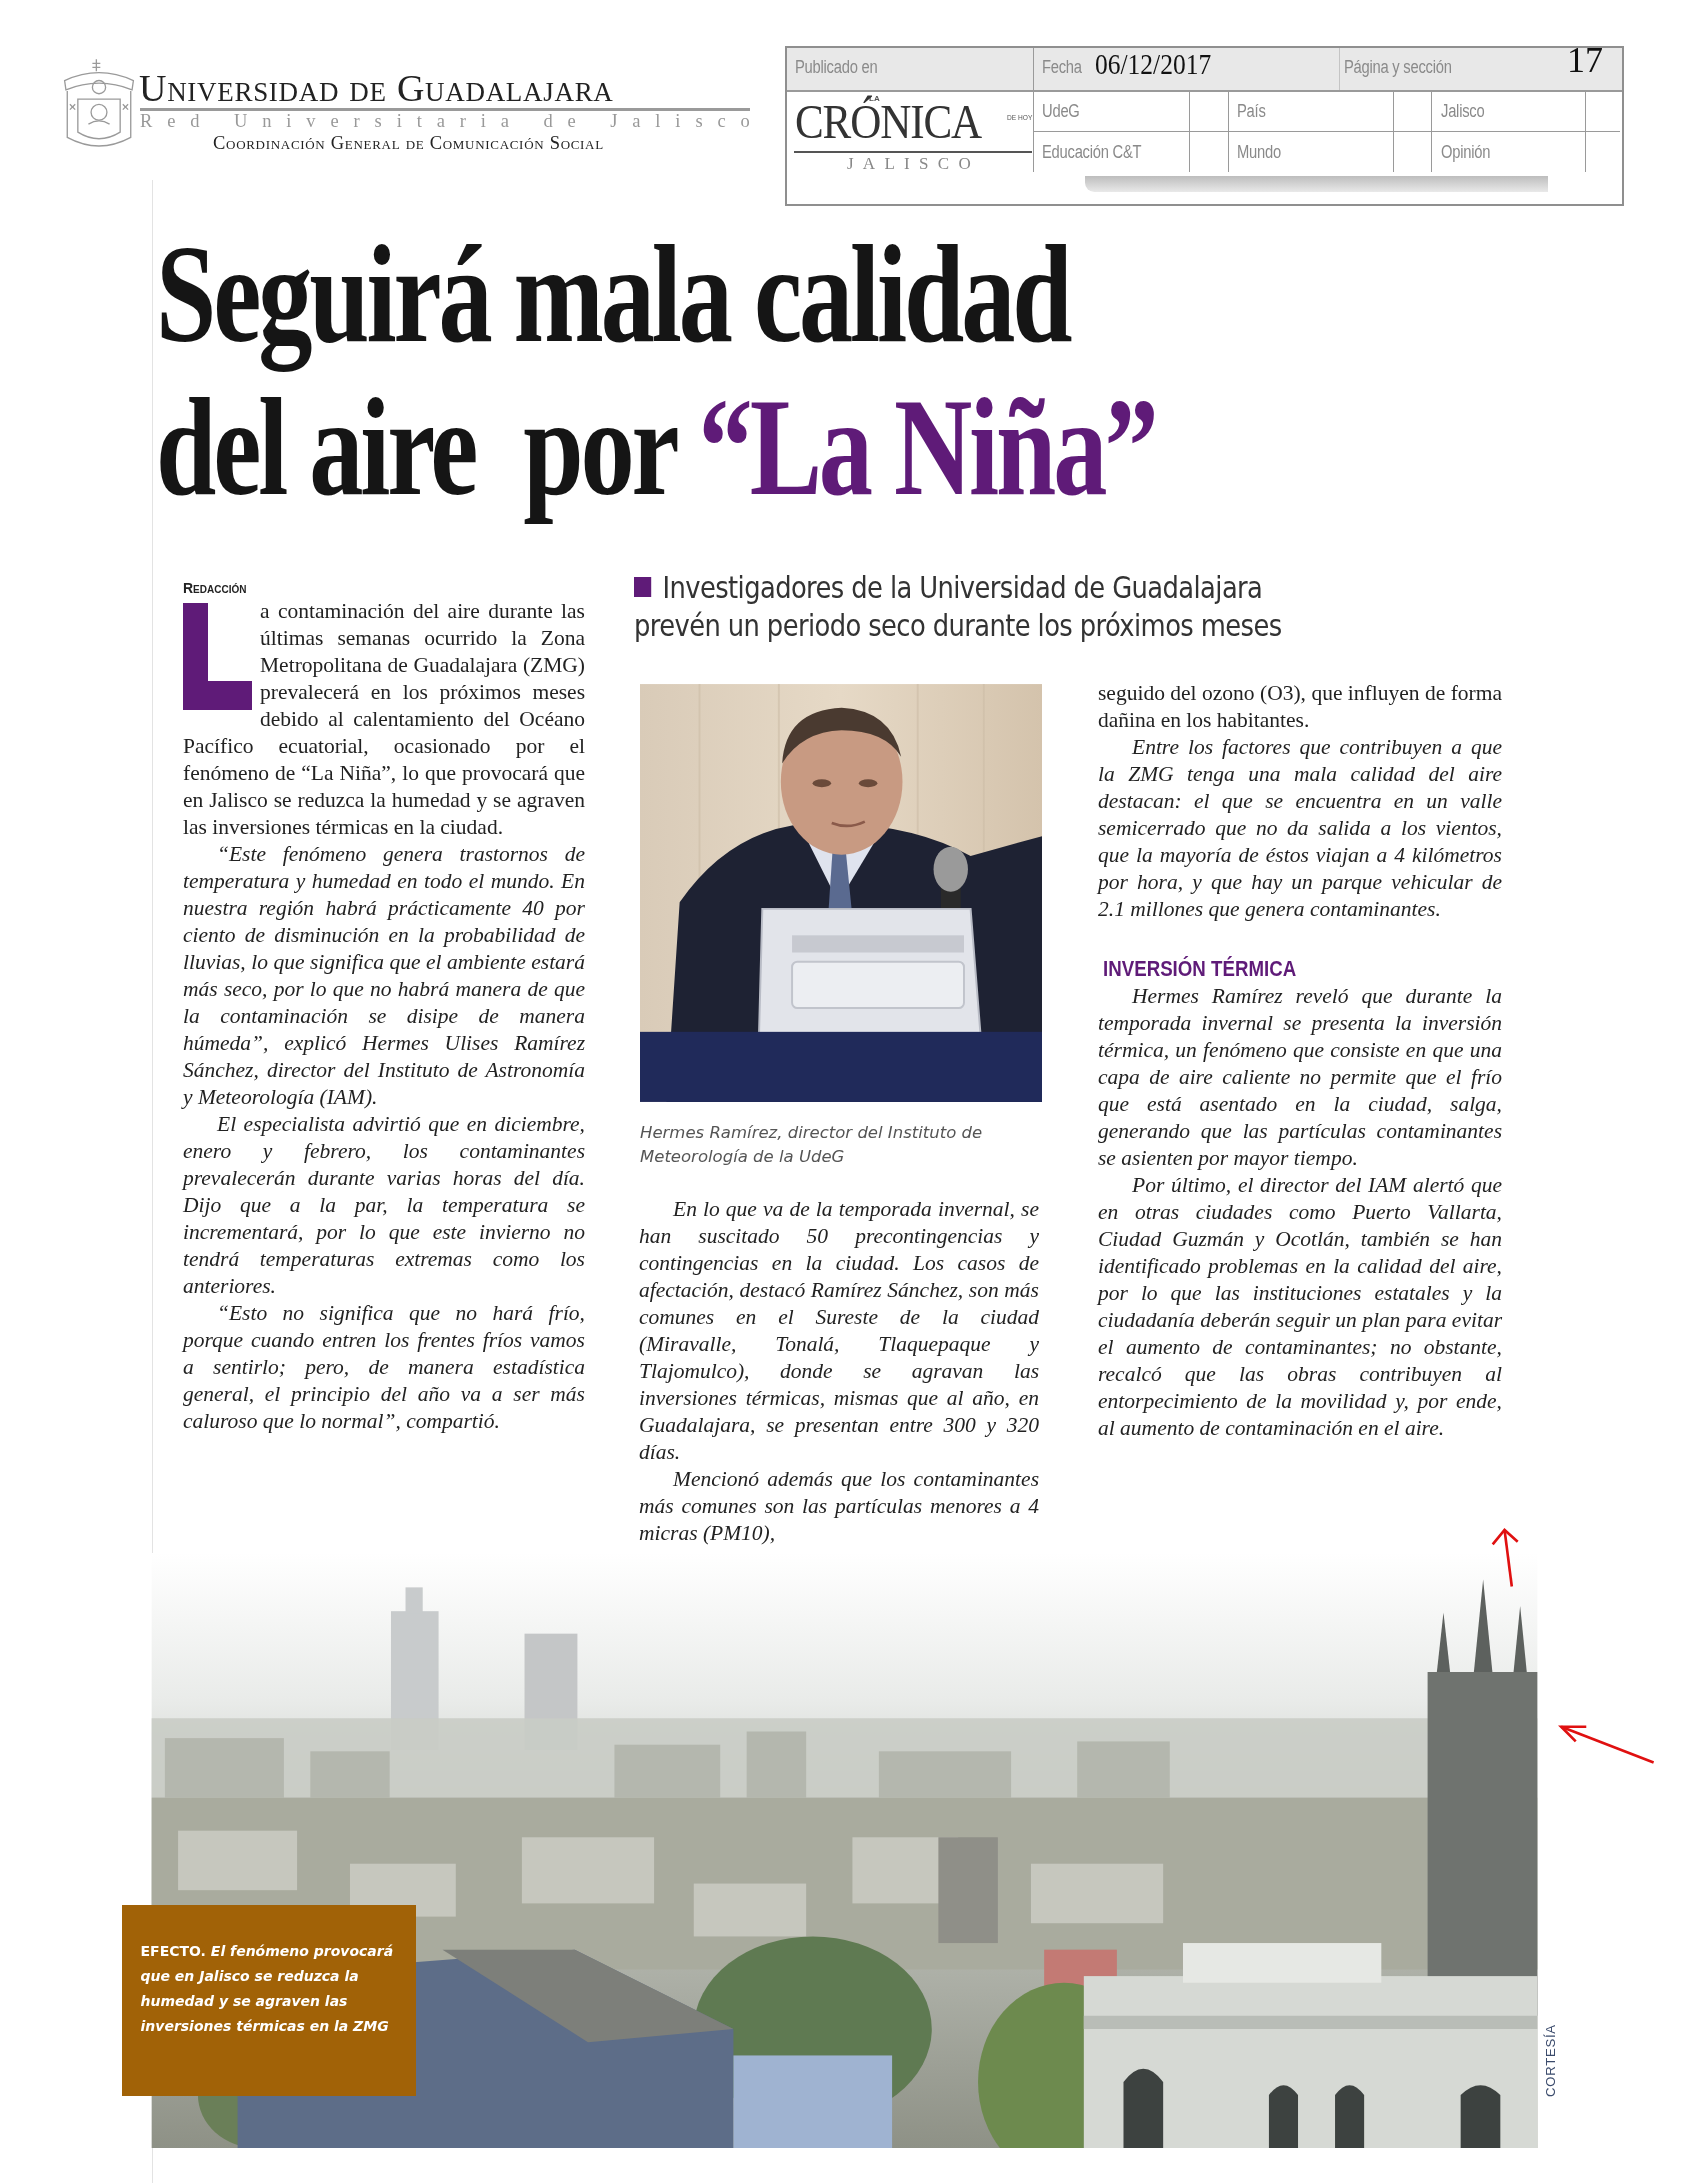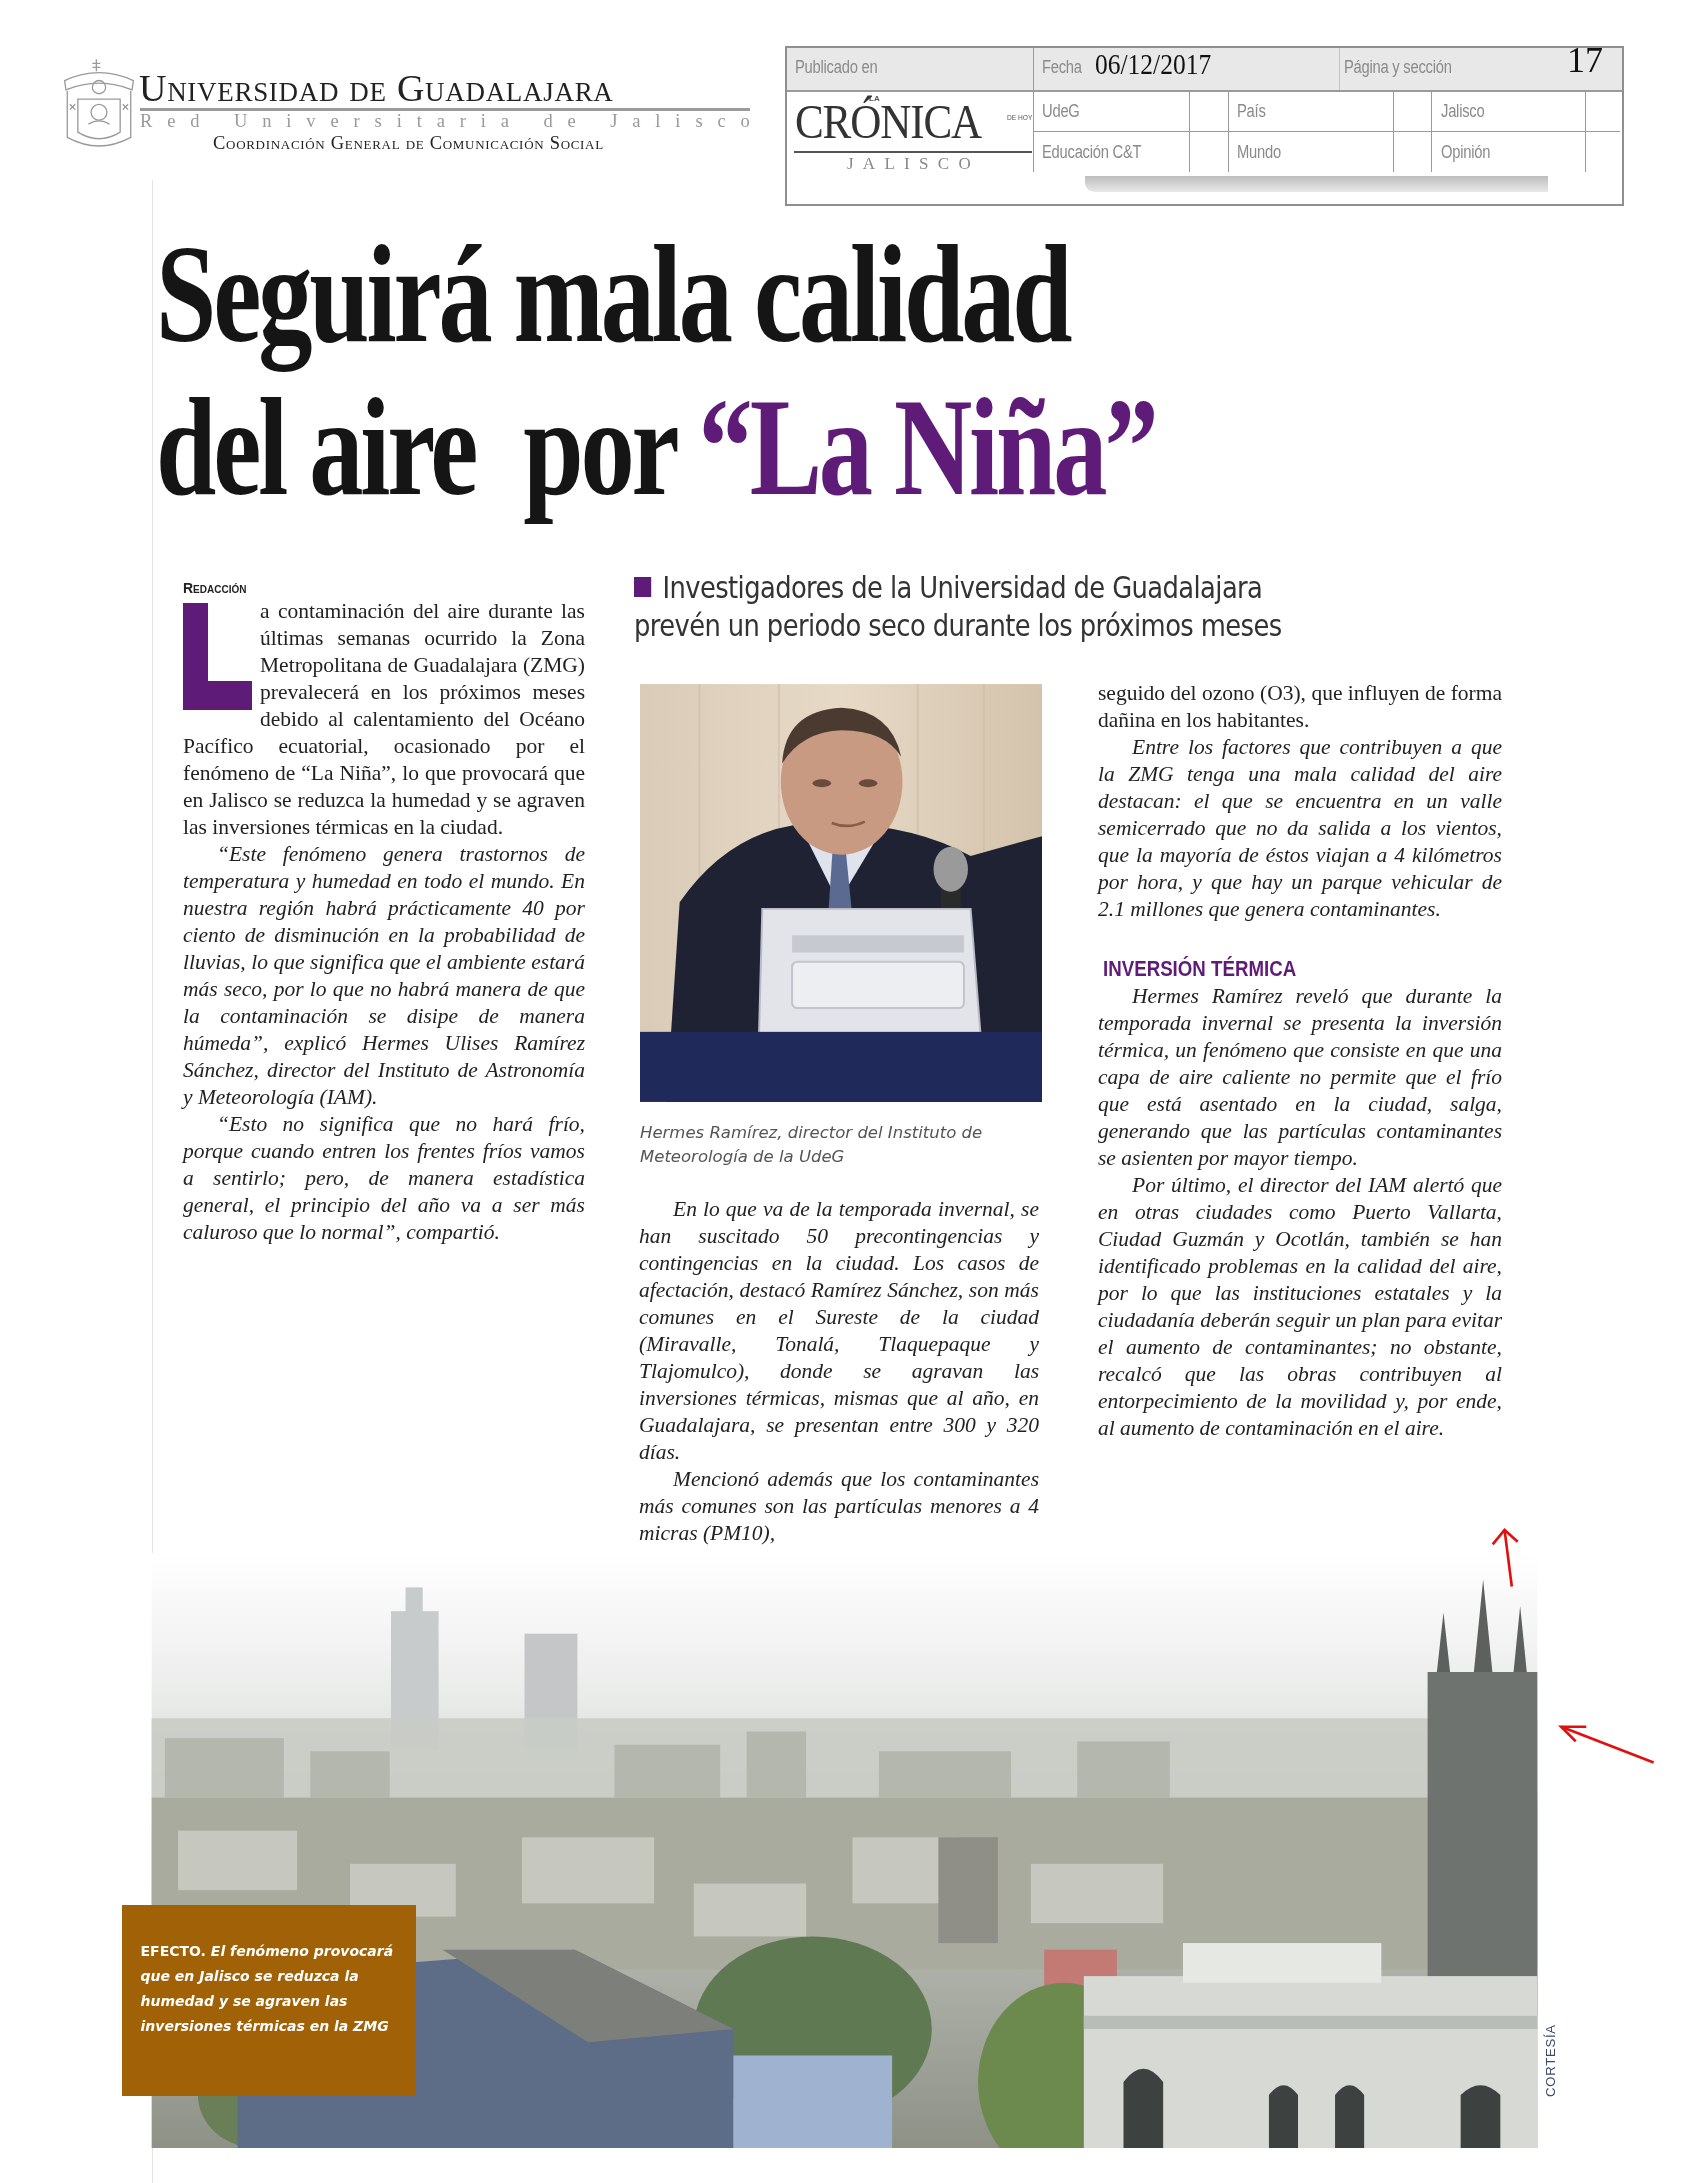--- a/index.html
+++ b/index.html
@@ -159,20 +159,21 @@
 
 <div class="abs byline">Redacción</div>
 
 <div class="col col1">
   <div class="dropcap-wrap">
     <div class="dc-stem"></div>
       <div class="dc-foot"></div>
   </div>
   <p>a contaminación del aire durante las últimas semanas ocurrido la Zona Metropolitana de Guadalajara (ZMG) prevalecerá en los próximos meses debido al  calentamiento del Océano Pacífico ecuatorial, ocasionado por  el fenómeno de “La Niña”, lo que provocará que en Jalisco se reduzca la humedad y se agraven las inversiones térmicas en la ciudad.</p>
   <p class="ind">“Este fenómeno genera trastornos de temperatura y humedad en todo el mundo. En nuestra región habrá prácticamente 40 por ciento de disminución en la probabilidad de lluvias, lo que significa que el ambiente estará más seco, por lo que no habrá manera de que la contaminación se disipe de manera húmeda”, explicó Hermes Ulises Ramírez Sánchez, director del Instituto de Astronomía y Meteorología (IAM).</p>
+  <p class="ind">El especialista advirtió que en diciembre, enero y febrero, los contaminantes prevalecerán durante varias horas del día. Dijo que a la par, la temperatura se incrementará, por lo que este invierno no tendrá temperaturas extremas como los anteriores.</p>
   <p class="ind">“Esto no significa que no hará frío, porque cuando entren los frentes fríos vamos a sentirlo; pero, de manera estadística general, el principio del año va a ser más caluroso que lo normal”, compartió.</p>
 </div>
 
 <div class="abs deck">
   <div><span class="deck-bullet"></span><span>Investigadores de la Universidad de Guadalajara</span></div>
   <div>prevén un periodo seco durante los próximos meses</div>
 </div>
 
 <div class="abs photo" style="width:402px;height:418px;top:684px;">
   <svg width="402" height="418" viewBox="0 0 608 632">

